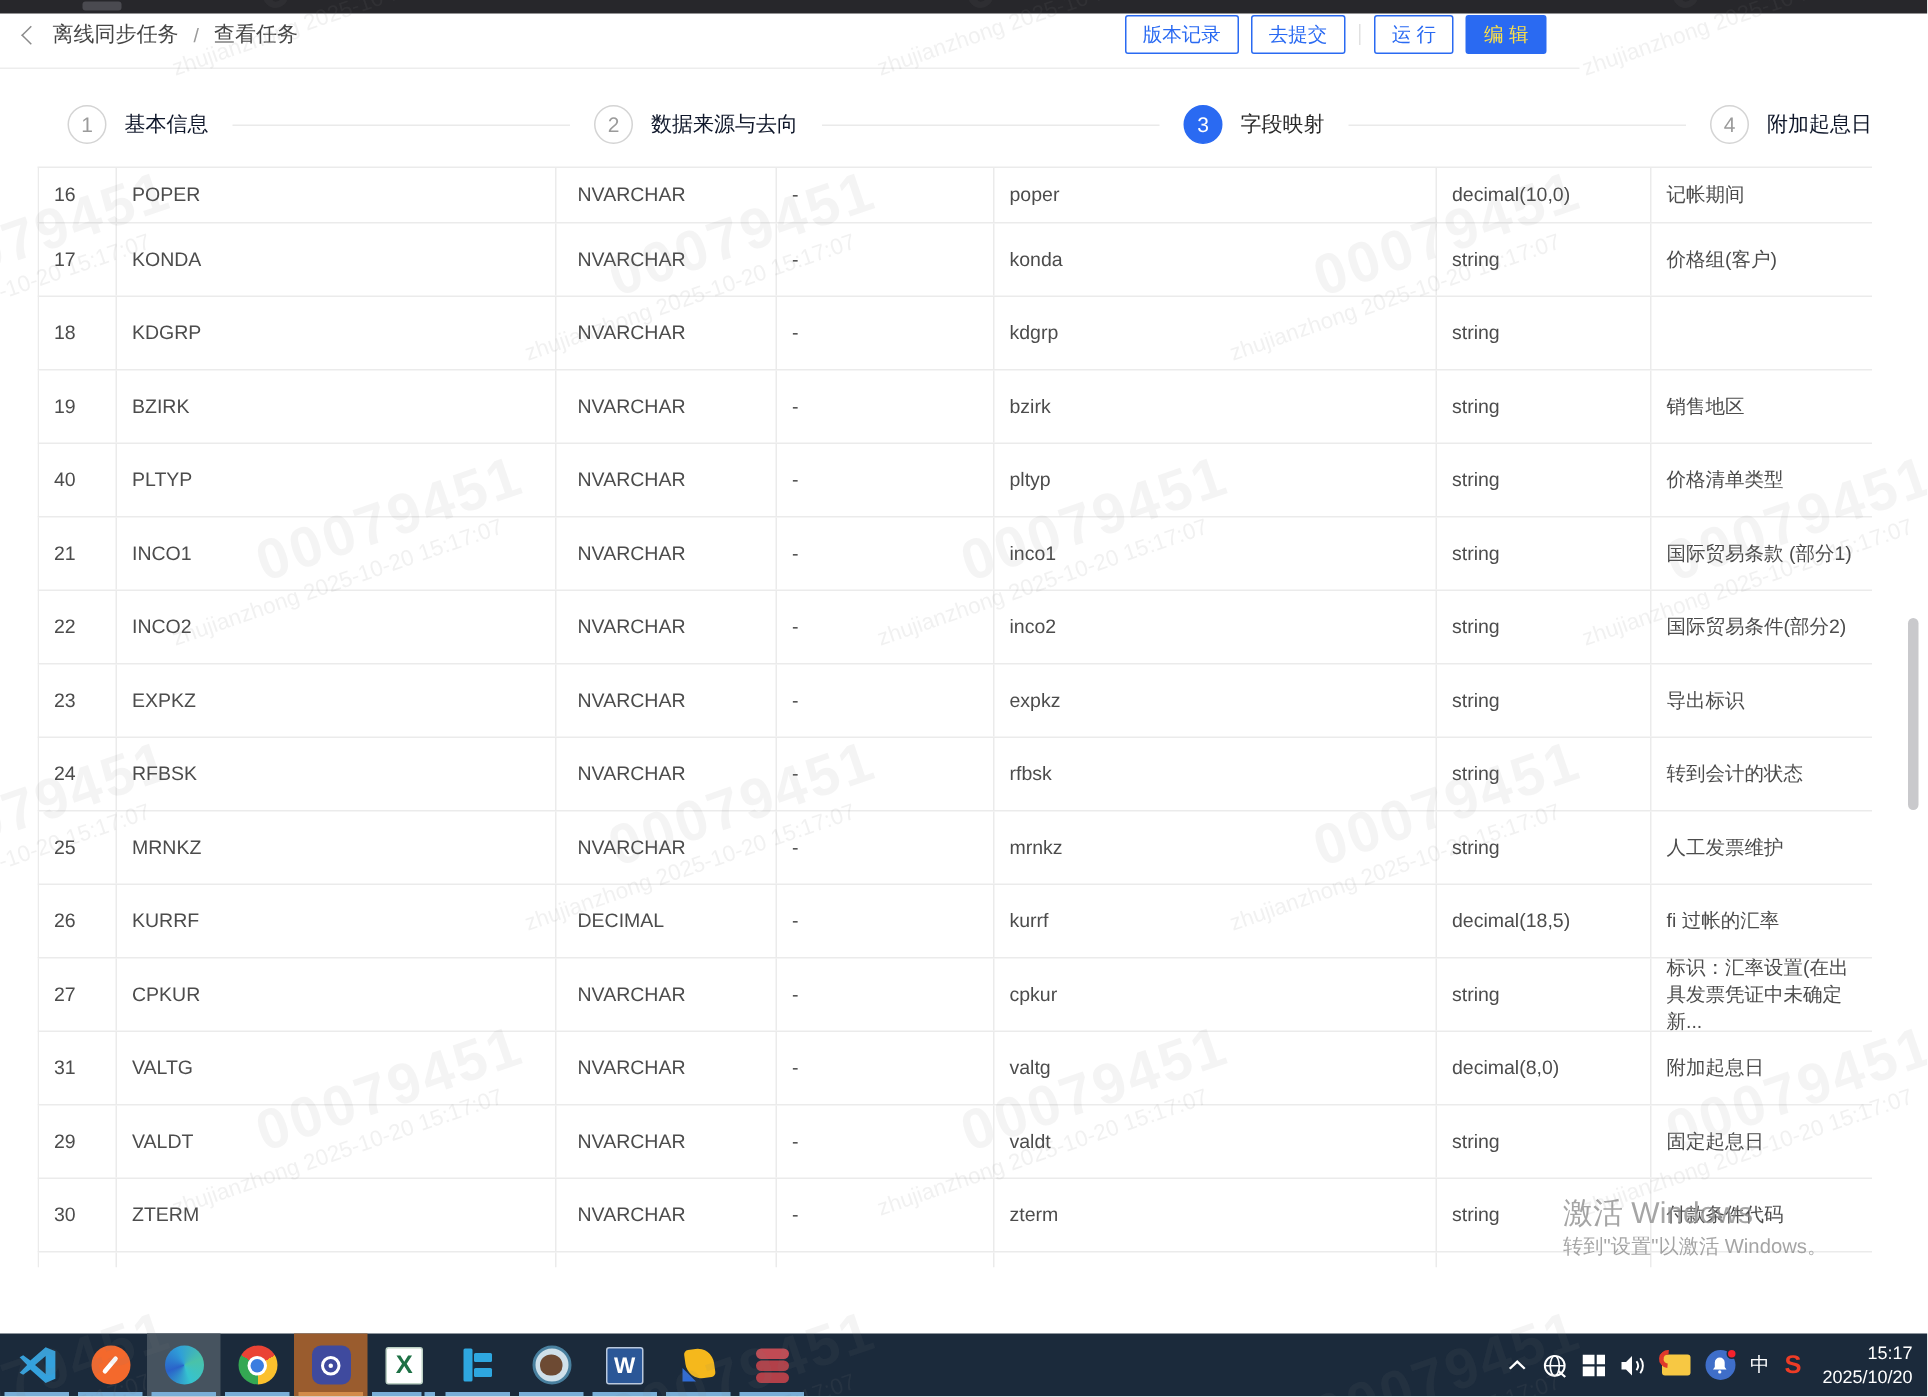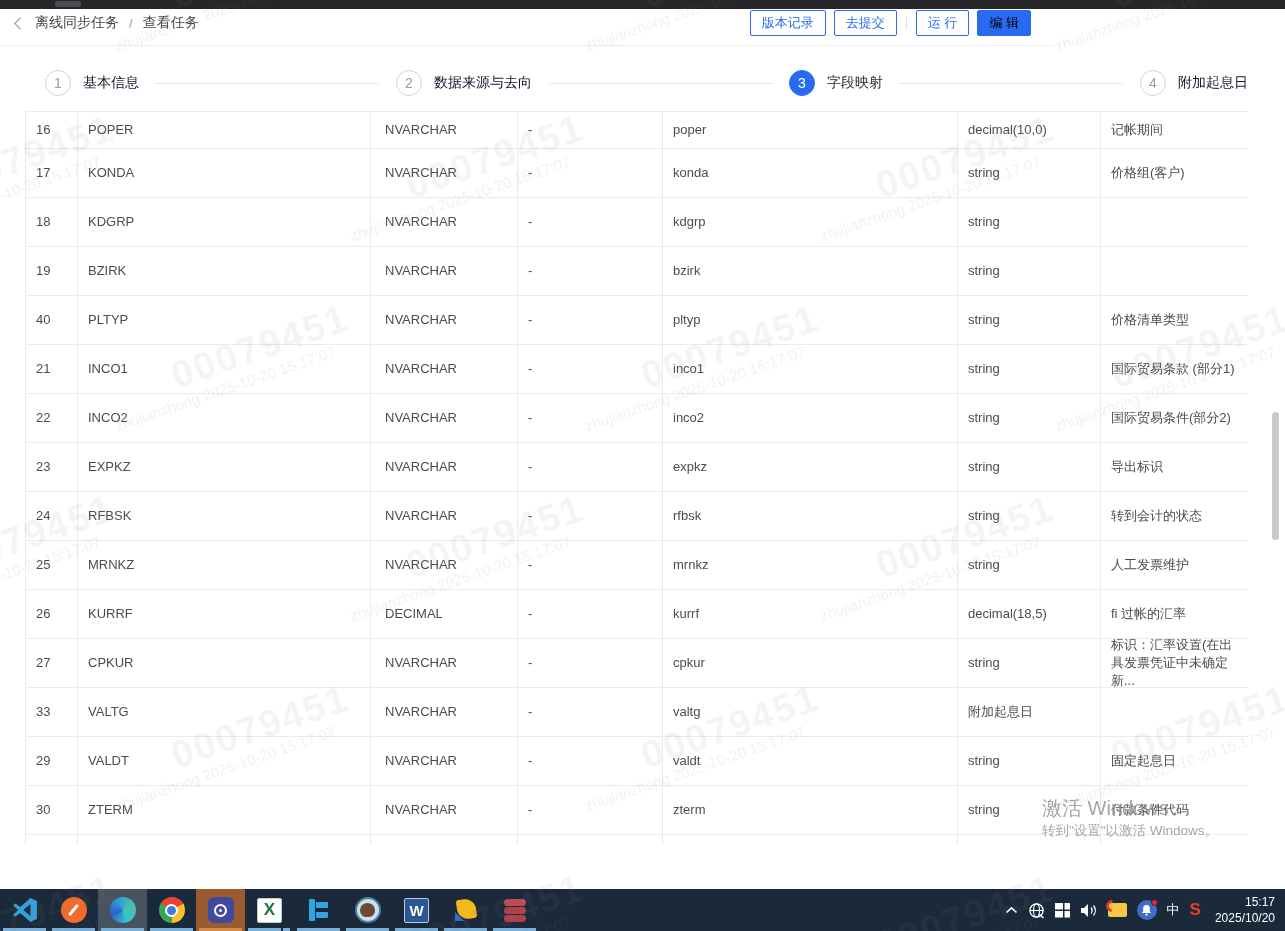--- a/index.html
+++ b/index.html
@@ -14,21 +14,21 @@
   
   .app-header { position:absolute; left:0; top:0; width:1053px; height:46px; background:#fff; border-bottom:1px solid #ededed; z-index:4; }
   .breadcrumb { position:absolute; left:16px; top:0; height:46px; display:flex; align-items:center; gap:10px; }
   .back-ch { width:9px; height:9px; border-left:1.5px solid #8a8a8a; border-bottom:1.5px solid #8a8a8a; transform:rotate(45deg); margin-top:1px; cursor:pointer; }
   .crumb { font-size:14px; color:#454545; }
   .crumb-sep { font-size:13px; color:#9a9a9a; }
   .hdr-actions { position:absolute; right:22px; top:0; height:46px; display:flex; align-items:center;justify-content:space-between; }
   .btn { height:26px; padding:0 11px; display:inline-flex; align-items:center; justify-content:center;
          border:1px solid #2a6af2; border-radius:2px; background:#fff; color:#2a6af2; font-size:13px; cursor:pointer; }
   .btn + .btn { margin-left:8px; }
-  .btn.primary { background:#2a6af2; color:#000000; border-color:#2a6af2; }
+  .btn.primary { background:#2a6af2; color:#fde047; border-color:#2a6af2; }
   .action-divider { width:1px; height:14px; background:#e1e1e1; margin:0 9px 0 9px; }
 
   
   .steps-bar { position:absolute; left:25px; top:56px; width:1223px; height:54px; display:flex; align-items:center; padding-left:20px; z-index:3; background:transparent; }
   .step { display:flex; align-items:center; cursor:pointer; }
   .step-circle { width:26px; height:26px; border-radius:50%; border:1px solid #d4d4d4; color:#9b9b9b; background:#fff;
                  display:flex; align-items:center; justify-content:center; font-size:14px; flex:none; }
   .step.active .step-circle { background:#2a6af2; border-color:#2a6af2; color:#fff; }
   .step-label { margin-left:12px; font-size:14px; color:#0f172a; white-space:nowrap; }
   .step.active .step-label { color:#2b2b2b; }
@@ -184,20 +184,21 @@
         <div class="td c-dtyp">string</div>
       </div>
 
       <div class="tr">
         <div class="td c-no">19</div>
         <div class="td c-src">BZIRK</div>
         <div class="td c-styp">NVARCHAR</div>
         <div class="td c-dash">-</div>
         <div class="td c-dst">bzirk</div>
         <div class="td c-dtyp">string</div>
+        <div class="td c-desc">销售地区</div>
       </div>
 
       <div class="tr">
         <div class="td c-no">40</div>
         <div class="td c-src">PLTYP</div>
         <div class="td c-styp">NVARCHAR</div>
         <div class="td c-dash">-</div>
         <div class="td c-dst">pltyp</div>
         <div class="td c-dtyp">string</div>
         <div class="td c-desc">价格清单类型</div>
@@ -267,25 +268,26 @@
         <div class="td c-no">27</div>
         <div class="td c-src">CPKUR</div>
         <div class="td c-styp">NVARCHAR</div>
         <div class="td c-dash">-</div>
         <div class="td c-dst">cpkur</div>
         <div class="td c-dtyp">string</div>
         <div class="td c-desc">标识：汇率设置(在出具发票凭证中未确定新...</div>
       </div>
 
       <div class="tr">
-        <div class="td c-no">33</div>
+        <div class="td c-no">31</div>
         <div class="td c-src">VALTG</div>
         <div class="td c-styp">NVARCHAR</div>
         <div class="td c-dash">-</div>
         <div class="td c-dst">valtg</div>
+        <div class="td c-dtyp">decimal(8,0)</div>
         <div class="td c-desc">附加起息日</div>
       </div>
 
       <div class="tr">
         <div class="td c-no">29</div>
         <div class="td c-src">VALDT</div>
         <div class="td c-styp">NVARCHAR</div>
         <div class="td c-dash">-</div>
         <div class="td c-dst">valdt</div>
         <div class="td c-dtyp">string</div>

